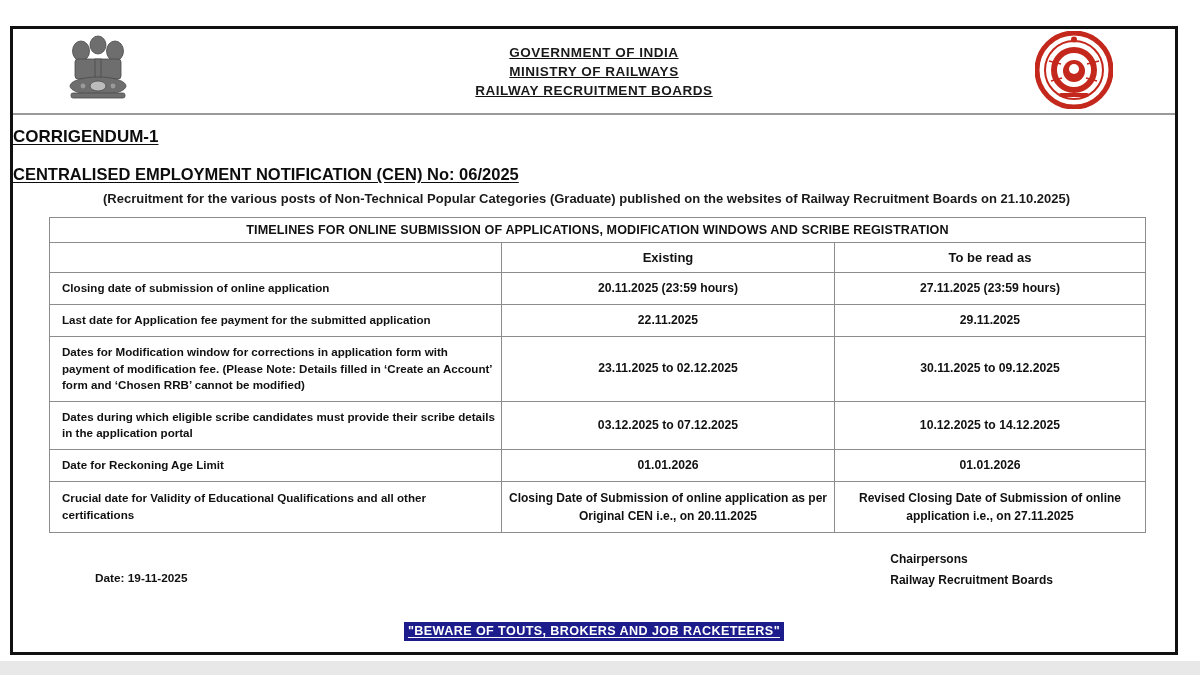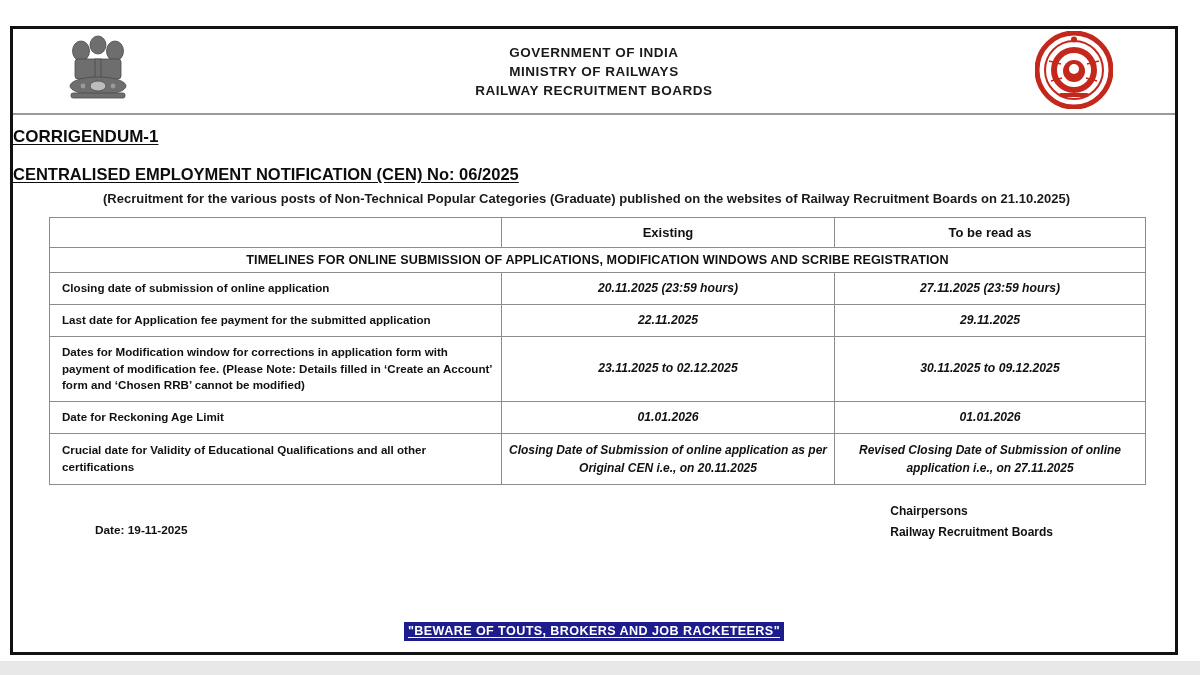--- a/index.html
+++ b/index.html
@@ -45,20 +45,21 @@
     top: 661px;
     width: 1200px;
     height: 14px;
     background: #e8e8e8;
   }
 
   
   .letterhead {
     position: relative;
     height: 84px;
+    text-decoration: underline;
   }
   .emblem-left {
     position: absolute;
     left: 52px;
     top: 2px;
     width: 66px;
     height: 76px;
   }
   .emblem-right {
     position: absolute;
@@ -154,21 +155,20 @@
     font-weight: bold;
     line-height: 16.5px;
     padding: 7px 6px 7px 12px;
   }
   td.val {
     text-align: center;
     font-size: 12.2px;
     font-weight: bold;
     line-height: 17px;
     padding: 7px 6px;
-    font-style: italic;
   }
   td.val.multi {
     font-size: 12px;
     line-height: 18px;
   }
 
   
   .footer {
     position: relative;
     margin: 16px 36px 0 36px;
@@ -275,42 +275,47 @@
 
       <div class="table-wrap">
         <table class="timelines">
           <colgroup>
             <col class="col-desc">
               <col class="col-exist">
               <col class="col-read">
           </colgroup>
           <tbody>
             <tr>
+              <td class="banner-cell" colspan="3">TIMELINES FOR ONLINE SUBMISSION OF APPLICATIONS, MODIFICATION WINDOWS AND SCRIBE REGISTRATION</td>
+            </tr>
+            <tr>
               <td class="col-head"></td>
               <td class="col-head">Existing</td>
               <td class="col-head">To be read as</td>
             </tr>
-            <tr>
-              <td class="banner-cell" colspan="3">TIMELINES FOR ONLINE SUBMISSION OF APPLICATIONS, MODIFICATION WINDOWS AND SCRIBE REGISTRATION</td>
-            </tr>
 
             <tr>
               <td class="desc">Closing date of submission of online application</td>
               <td class="val">20.11.2025 (23:59 hours)</td>
               <td class="val">27.11.2025 (23:59 hours)</td>
             </tr>
             <tr>
               <td class="desc">Last date for Application fee payment for the submitted application</td>
               <td class="val">22.11.2025</td>
               <td class="val">29.11.2025</td>
             </tr>
             <tr>
               <td class="desc">Dates for Modification window for corrections in application form with payment of modification fee. (Please Note: Details filled in ‘Create an Account’ form and ‘Chosen RRB’ cannot be modified)</td>
               <td class="val">23.11.2025 to 02.12.2025</td>
               <td class="val">30.11.2025 to 09.12.2025</td>
+            </tr>
+            <tr>
+              <td class="desc">Dates during which eligible scribe candidates must provide their scribe details in the application portal</td>
+              <td class="val">03.12.2025 to 07.12.2025</td>
+              <td class="val">10.12.2025 to 14.12.2025</td>
             </tr>
             <tr>
               <td class="desc">Date for Reckoning Age Limit</td>
               <td class="val">01.01.2026</td>
               <td class="val">01.01.2026</td>
             </tr>
             <tr>
               <td class="desc">Crucial date for Validity of Educational Qualifications and all other certifications</td>
               <td class="val multi">Closing Date of Submission of online application as per Original CEN i.e., on 20.11.2025</td>
               <td class="val multi">Revised Closing Date of Submission of online application i.e., on 27.11.2025</td>

